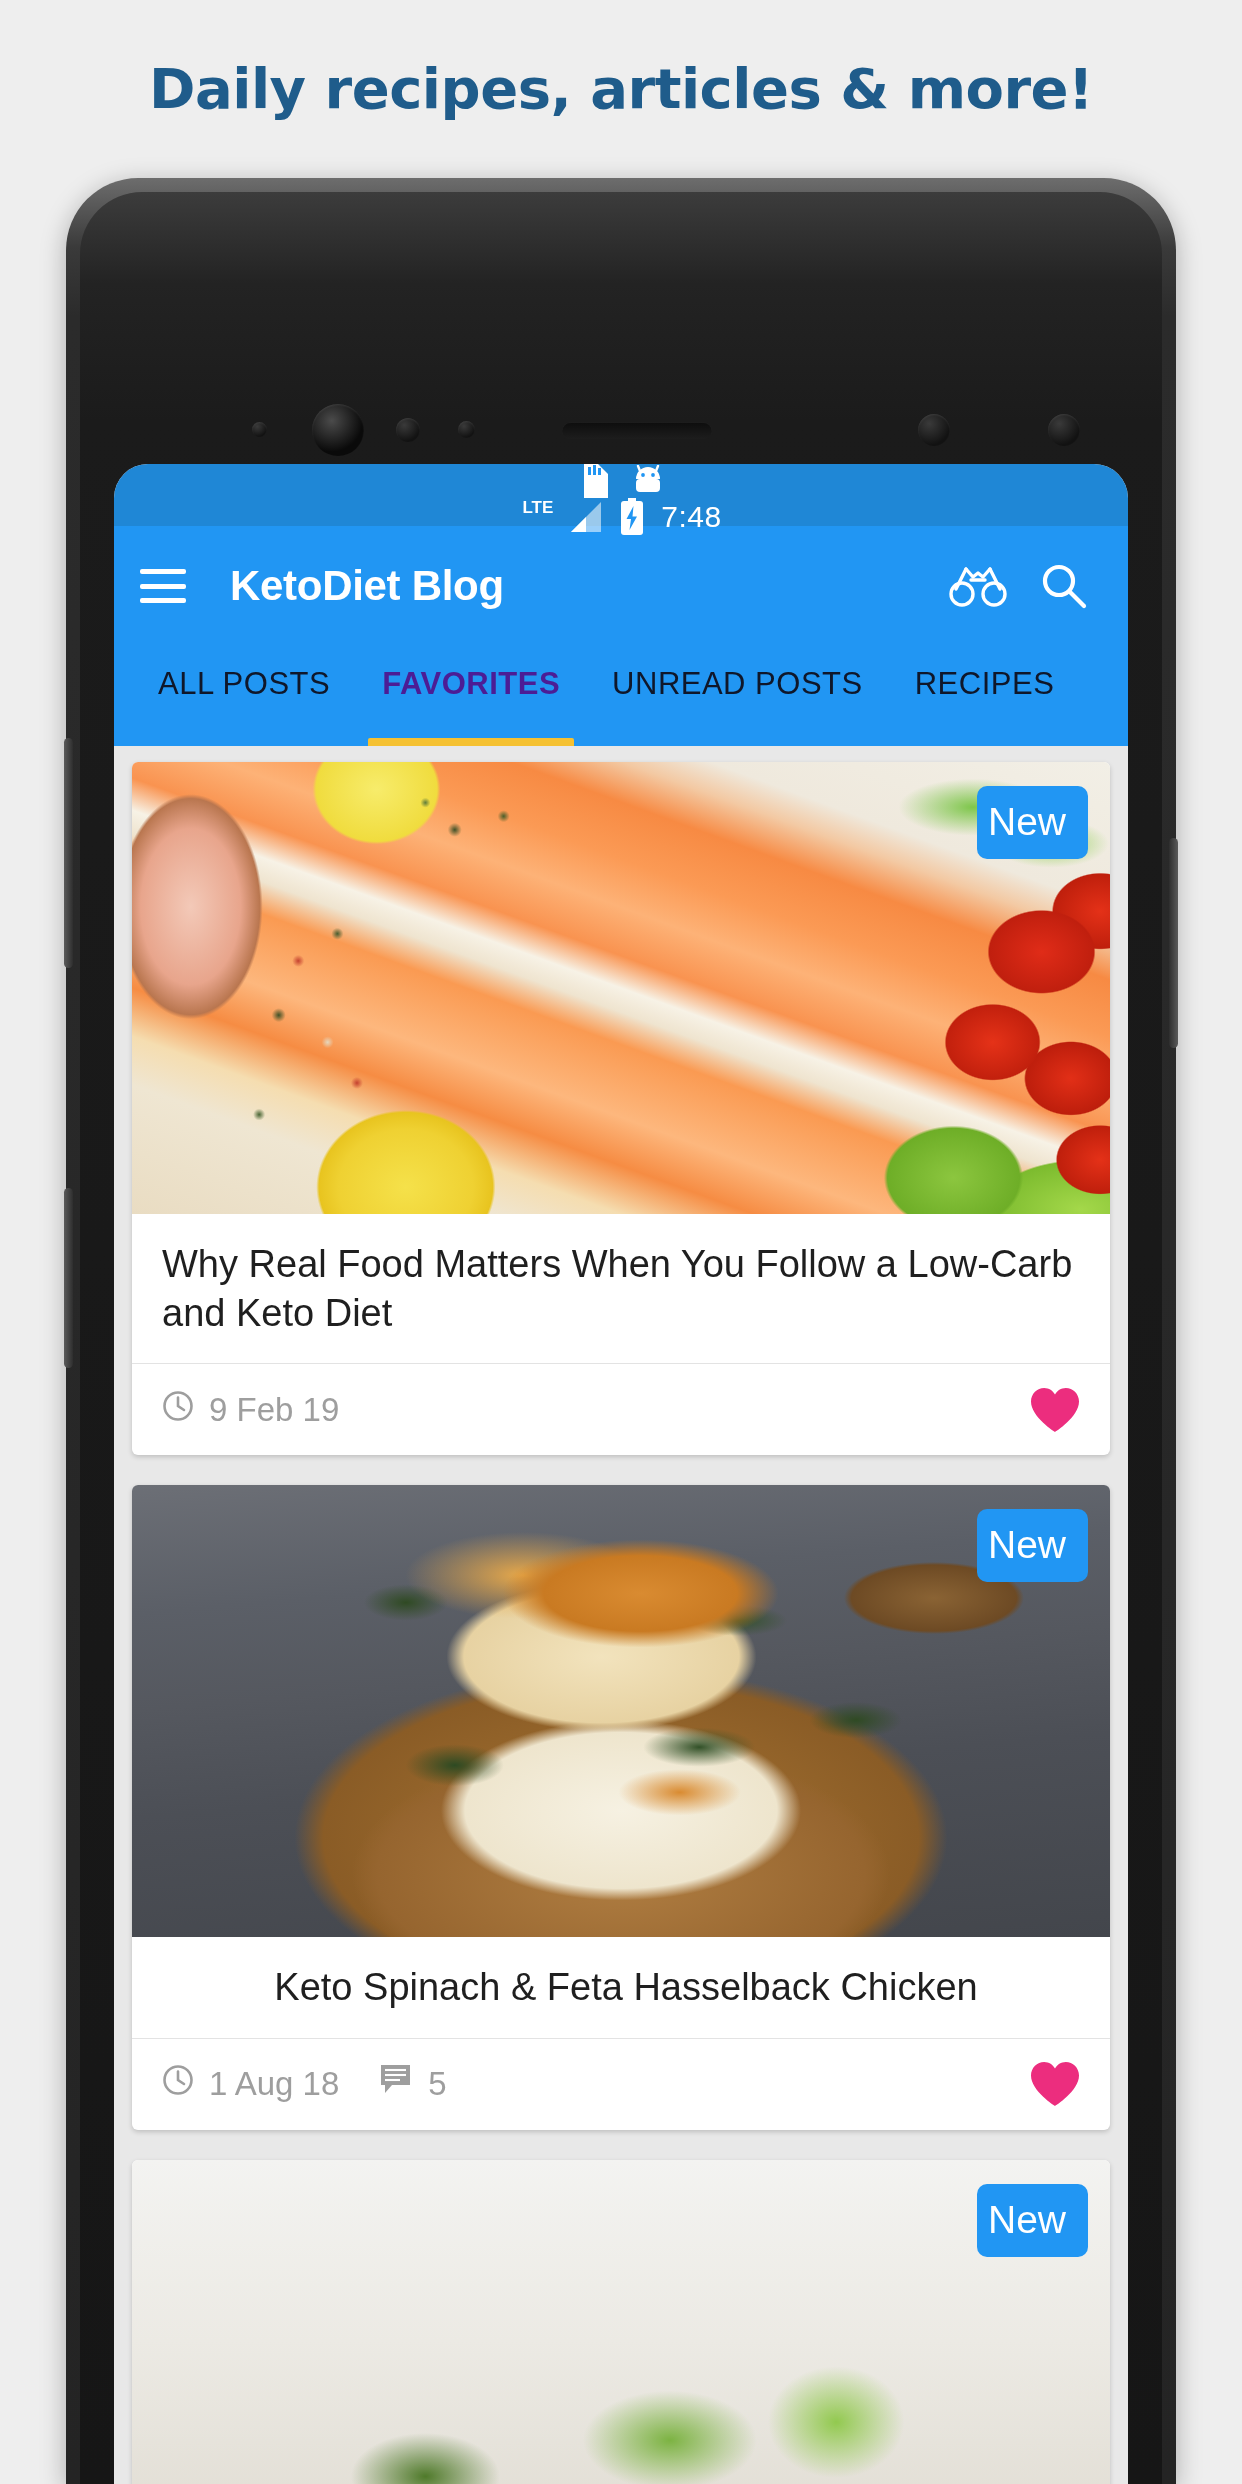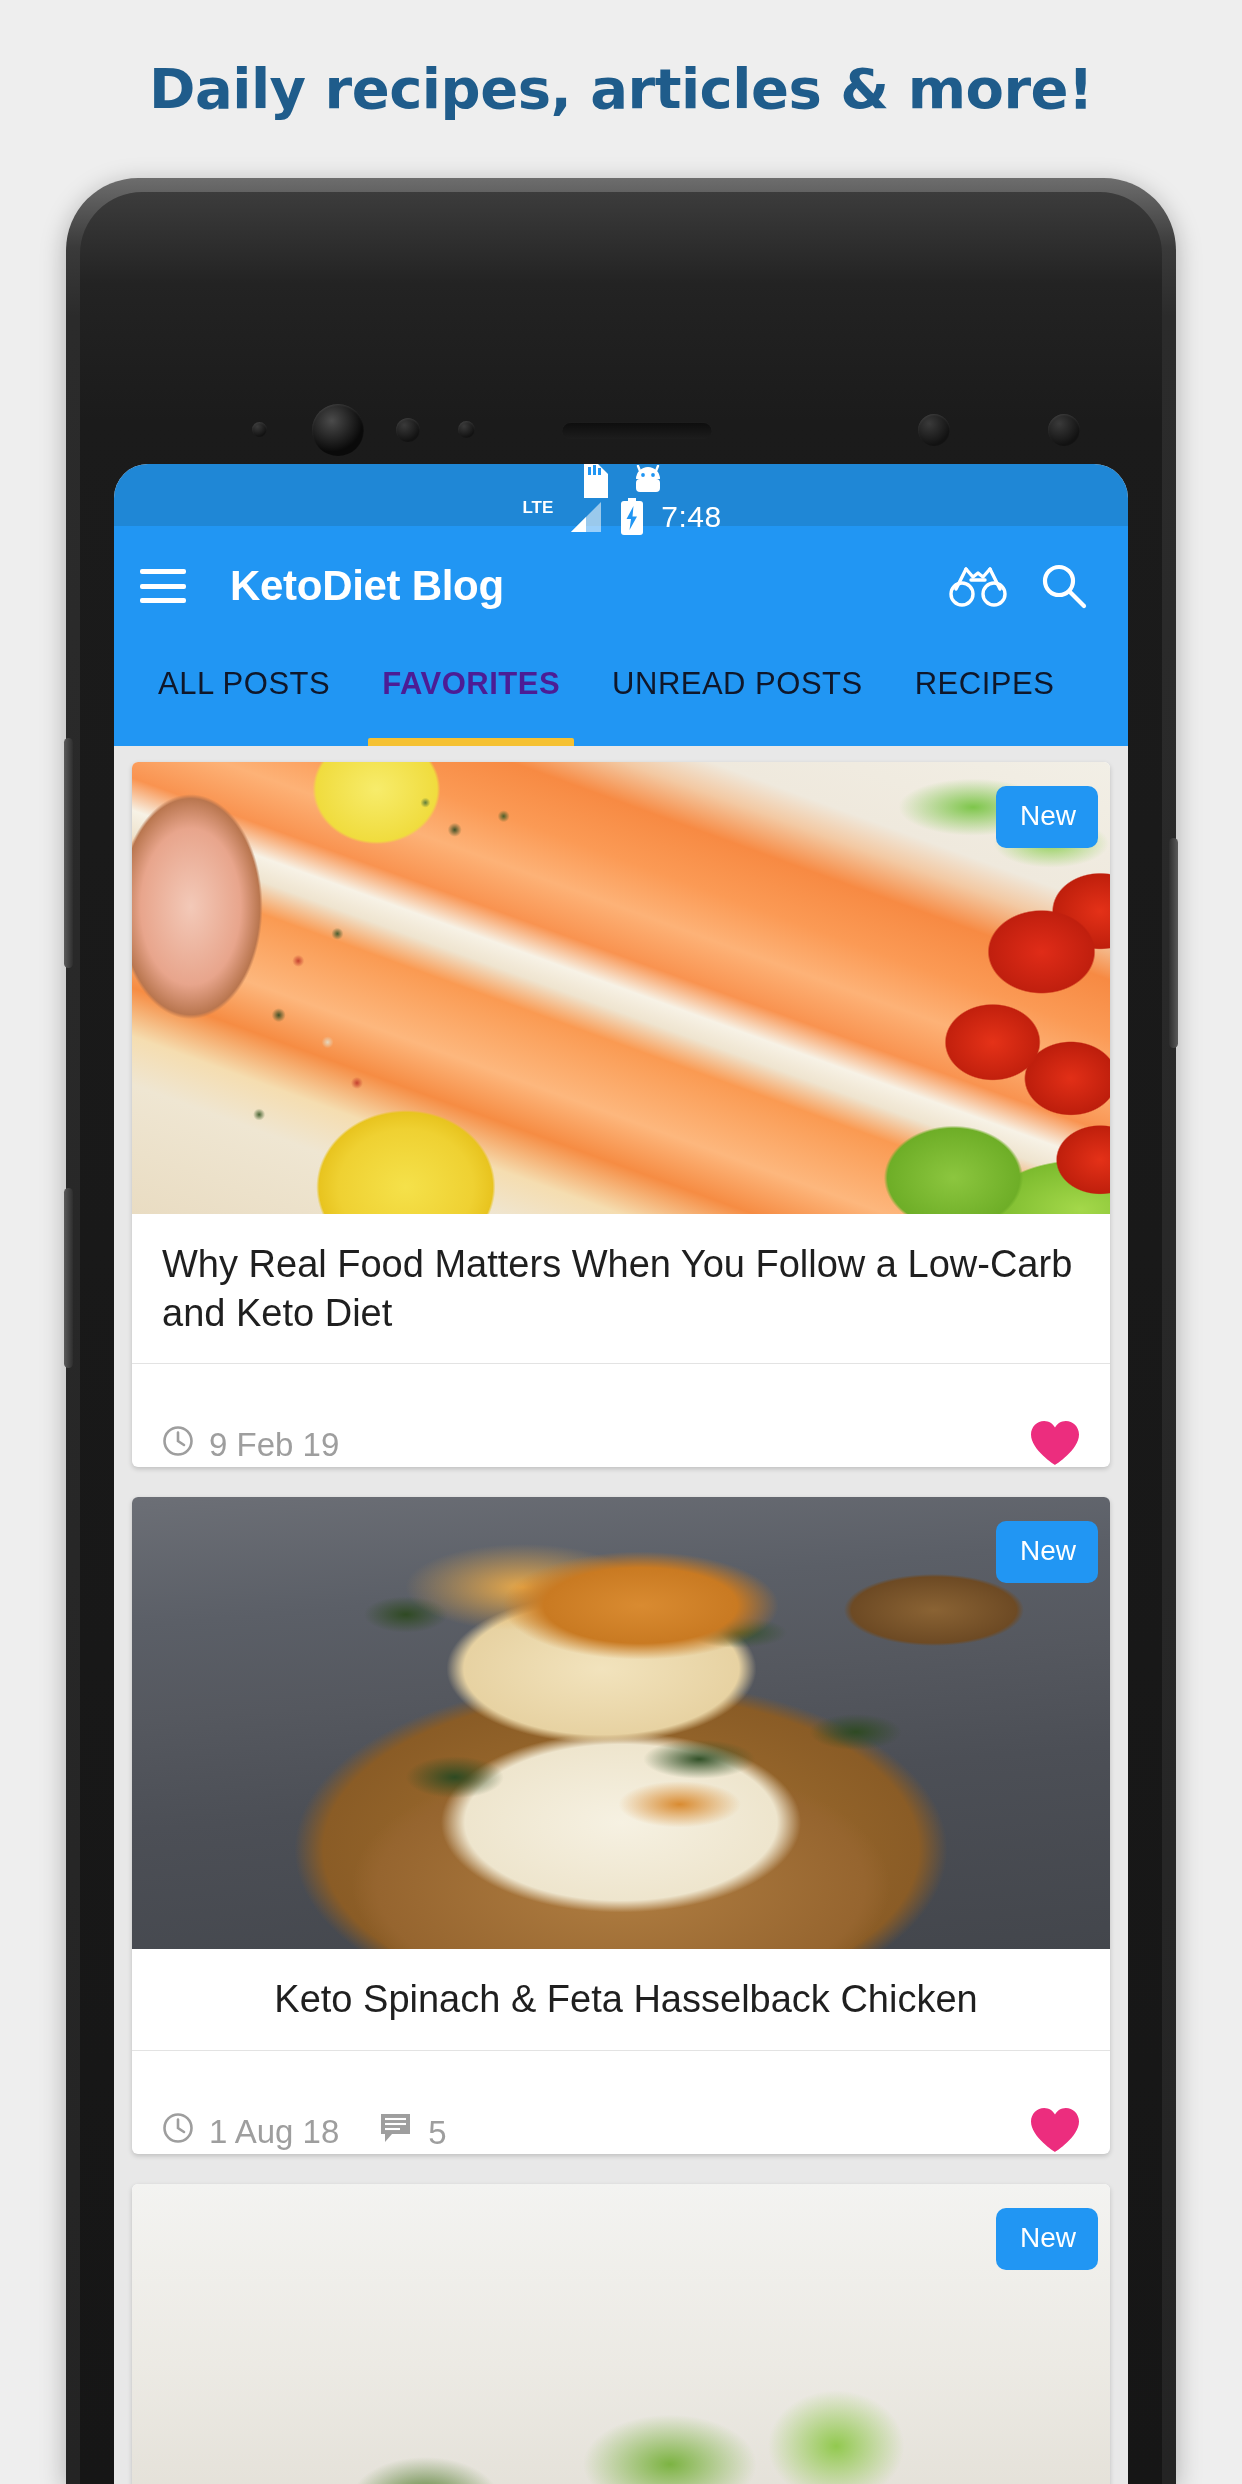--- a/index.html
+++ b/index.html
@@ -169,40 +169,40 @@
     margin-bottom:30px;
   }
   .card-media{
     position:relative;
     width:100%;
     height:452px;
     overflow:hidden;
   }
   .badge-new{
     position:absolute;
-    top:24px; right:12px;
+    top:24px; right:22px;
     background:#2196f3;
     color:#fff;
-    font-size:28px;
+    font-size:39px;
     line-height:1;
-    padding:16px 22px 18px 24px;
+    padding:16px 22px 18px 11px;
     border-radius:10px;
     z-index:5;
   }
   .card-title{
     padding:26px 20px 26px 30px;
     font-size:38px;
     line-height:1.28;
     color:#1f1f1f;
   }
   .card-title.centered{ text-align:center; }
   .card-footer{
     border-top:1px solid #e3e3e3;
-    height:104px;
-    display:flex; align-items:flex-end;
+    height:92px;
+    display:flex; align-items:center;
     padding:0 28px;
   }
   .meta{ display:flex; align-items:center; gap:13px; color:#9e9e9e; font-size:33px; }
   .meta + .meta{ margin-left:40px; }
   .footer-spacer{ flex:1 1 auto; }
   .heart{ cursor:pointer; display:flex; align-items:center; }
 
   
   .img-salmon{
     position:absolute; inset:0;

